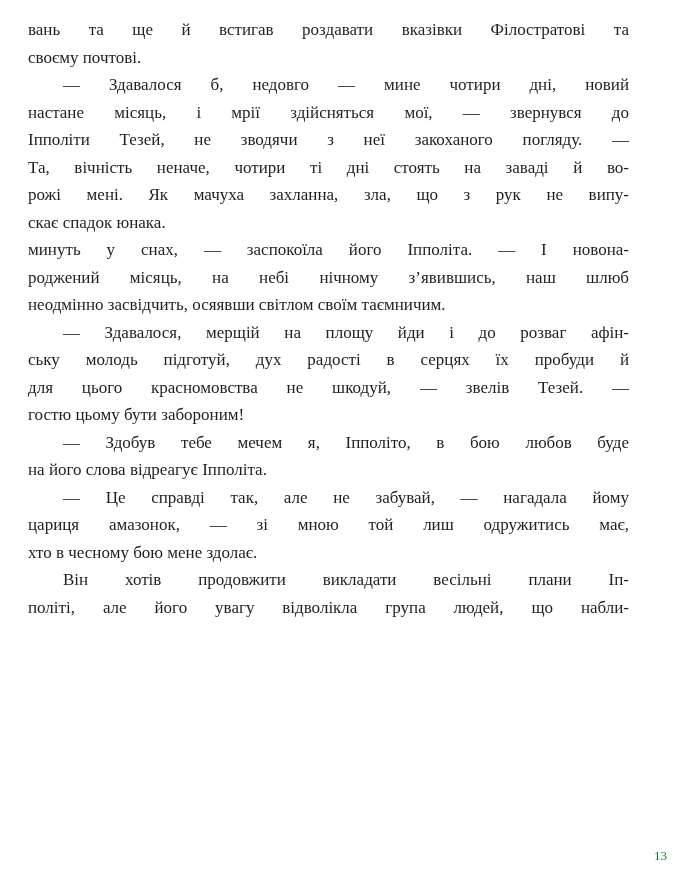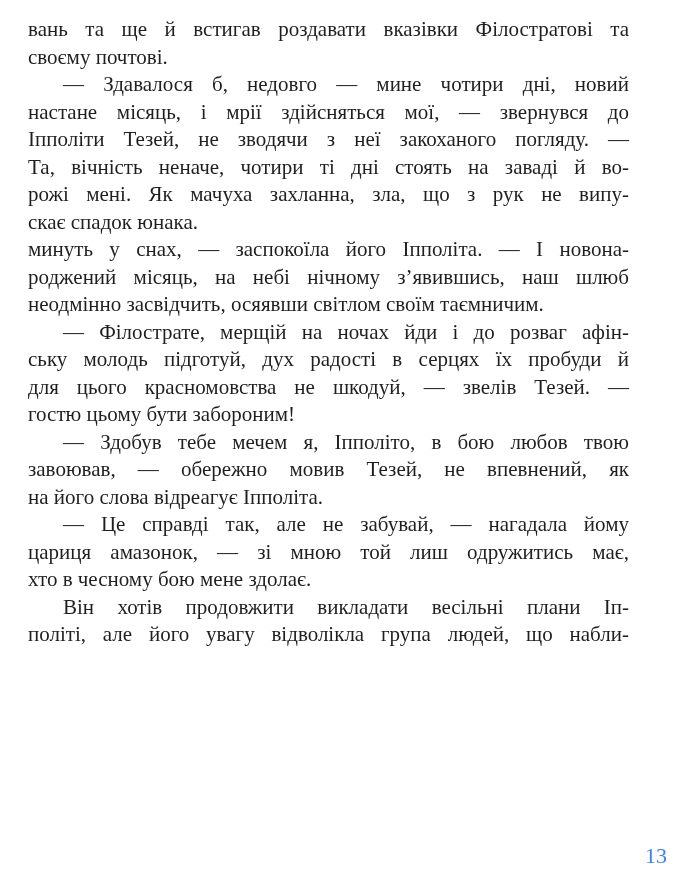--- a/index.html
+++ b/index.html
@@ -24,43 +24,43 @@
     position: absolute;
     top: 16px;
     left: 28px;
     width: 601px;
   }
   .para {
     margin: 0;
     padding: 0;
   }
   .ln {
-    font-size: 21px;
+    font-size: 17px;
     line-height: 27.5px;
     white-space: normal;
     text-rendering: optimizeLegibility;
   }
   .ln.just {
     text-align: justify;
     text-align-last: justify;
     -moz-text-align-last: justify;
   }
   .ln.indent {
     text-indent: 35px;
     font-family: Liberation Serif, serif;
   }
   .footer {
     position: absolute;
     top: 843px;
     right: 13px;
   }
   .page-num {
-    font-size: 22px;
+    font-size: 13px;
     line-height: 26px;
-    color: #3b82f6;
+    color: #15803d;
   }
 </style>
 </head>
 <body>
 
 <div class="page" style="background: rgb(255, 255, 255); color: rgb(31, 31, 31);">
   <div class="text-block">
       <div class="para">
         <div class="ln just">вань та ще й встигав роздавати вказівки Філостратові та</div>
         <div class="ln">своєму почтові.</div>
@@ -72,30 +72,29 @@
         <div class="ln just">Та, вічність неначе, чотири ті дні стоять на заваді й во-</div>
         <div class="ln just">рожі мені. Як мачуха захланна, зла, що з рук не випу-</div>
         <div class="ln">скає спадок юнака.</div>
       </div>
       <div class="para">
         <div class="ln just">минуть у снах, — заспокоїла його Іпполіта. — І новона-</div>
         <div class="ln just">роджений місяць, на небі нічному з’явившись, наш шлюб</div>
         <div class="ln">неодмінно засвідчить, осяявши світлом своїм таємничим.</div>
       </div>
       <div class="para">
-        <div class="ln just indent">— Філострате, мерщій на ночах йди і до розваг афін-</div>
+        <div class="ln just indent">— Здавалося, мерщій на площу йди і до розваг афін-</div>
         <div class="ln just">ську молодь підготуй, дух радості в серцях їх пробуди й</div>
         <div class="ln just">для цього красномовства не шкодуй, — звелів Тезей. —</div>
         <div class="ln">гостю цьому бути забороним!</div>
       </div>
       <div class="para">
       </div>
       <div class="para">
-        <div class="ln just indent">— Здобув тебе мечем я, Іпполіто, в бою любов твою</div>
-        <div class="ln just">завоював, — обережно мовив Тезей, не впевнений, як</div>
+        <div class="ln just indent">— Здобув тебе мечем я, Іпполіто, в бою любов буде</div>
         <div class="ln">на його слова відреагує Іпполіта.</div>
       </div>
       <div class="para">
         <div class="ln just indent">— Це справді так, але не забувай, — нагадала йому</div>
         <div class="ln just">цариця амазонок, — зі мною той лиш одружитись має,</div>
         <div class="ln">хто в чесному бою мене здолає.</div>
       </div>
       <div class="para">
         <div class="ln just indent">Він хотів продовжити викладати весільні плани Іп-</div>
         <div class="ln just">політі, але його увагу відволікла група людей, що набли-</div>

